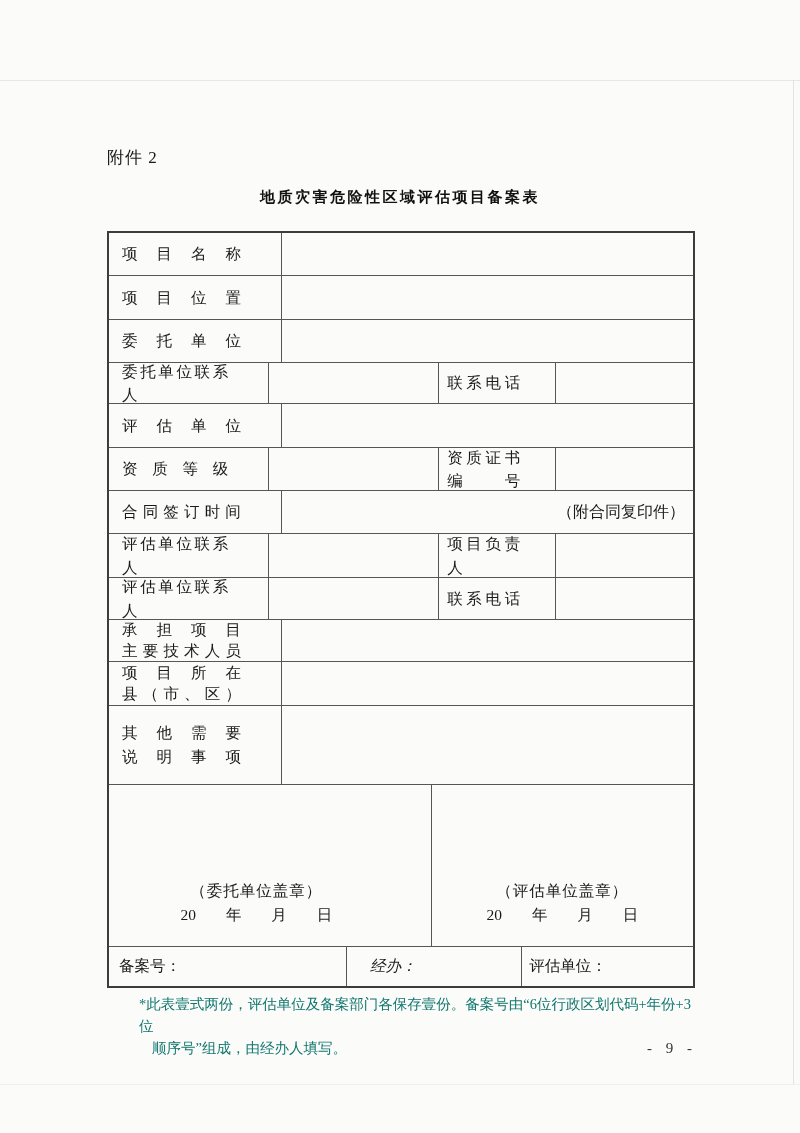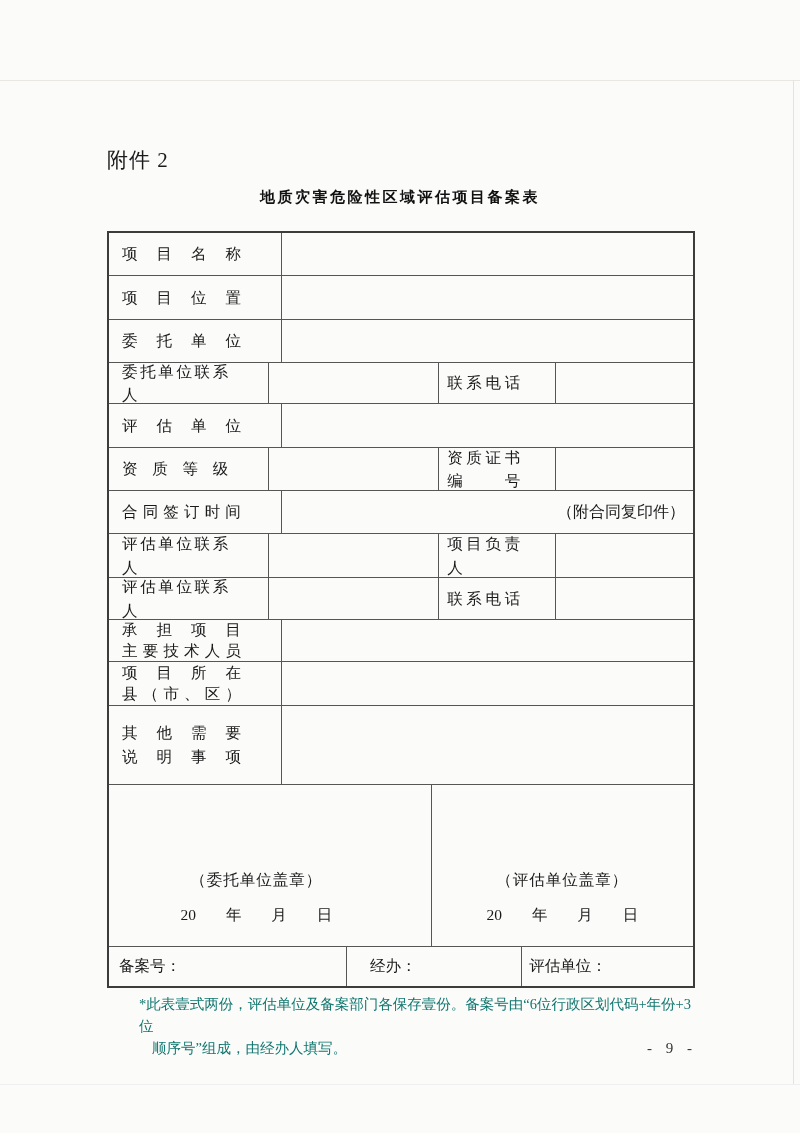--- a/index.html
+++ b/index.html
@@ -11,21 +11,21 @@
     color:#1a1a1a;
     overflow:hidden;
   }
   
   .scan-line-top{position:absolute;left:0;top:80px;width:800px;height:1px;background:#e9e7e2;}
   .scan-line-bottom{position:absolute;left:0;top:1084px;width:800px;height:1px;background:#efeef2;}
   .scan-line-right{position:absolute;left:793px;top:80px;width:1px;height:1005px;background:#e2e2ea;}
 
   .attachment{
     position:absolute;left:107px;top:146px;
-    font-size:21px;letter-spacing:1px;
+    font-size:17px;letter-spacing:1px;
   }
   .doc-title{
     position:absolute;left:0;top:188px;width:800px;
     text-align:center;
     font-family:"Liberation Sans","DejaVu Sans",sans-serif;
     font-weight:700;font-size:15px;letter-spacing:2.5px;color:#111;
   }
 
   
   .filing-table{
@@ -52,25 +52,25 @@
   .c4{width:162px;}
   .cspan3{width:433px;}  
 
   .note-cell{justify-content:flex-end;padding-right:8px;font-size:16px;}
 
   
   .sig-cell{flex-direction:column;justify-content:flex-end;align-items:center;padding-bottom:20px;}
   .sig-left{width:309px;}
   .sig-right{width:275px;}
   .stamp-line{font-size:15.5px;letter-spacing:1px;}
-  .date-line{font-size:15.5px;margin-top:14px;word-spacing:26px;}
+  .date-line{font-size:15.5px;margin-top:3px;word-spacing:26px;}
 
   
   .b1{width:232px;padding-left:10px;font-size:15.5px;}
-  .b2{width:162px;padding-left:23px;font-size:15.5px;}
+  .b2{width:162px;padding-left:23px;font-size:15.5px;font-style:italic;}
   .b3{width:190px;padding-left:7px;font-size:15.5px;}
 
   .footnote{
     position:absolute;left:139px;top:993px;width:557px;
     font-size:14.5px;line-height:22px;color:#0f766e;
   }
   .footnote .fn-line1{padding-left:0;}
   .footnote .fn-line2{padding-left:13px;}
 
   .page-number{

